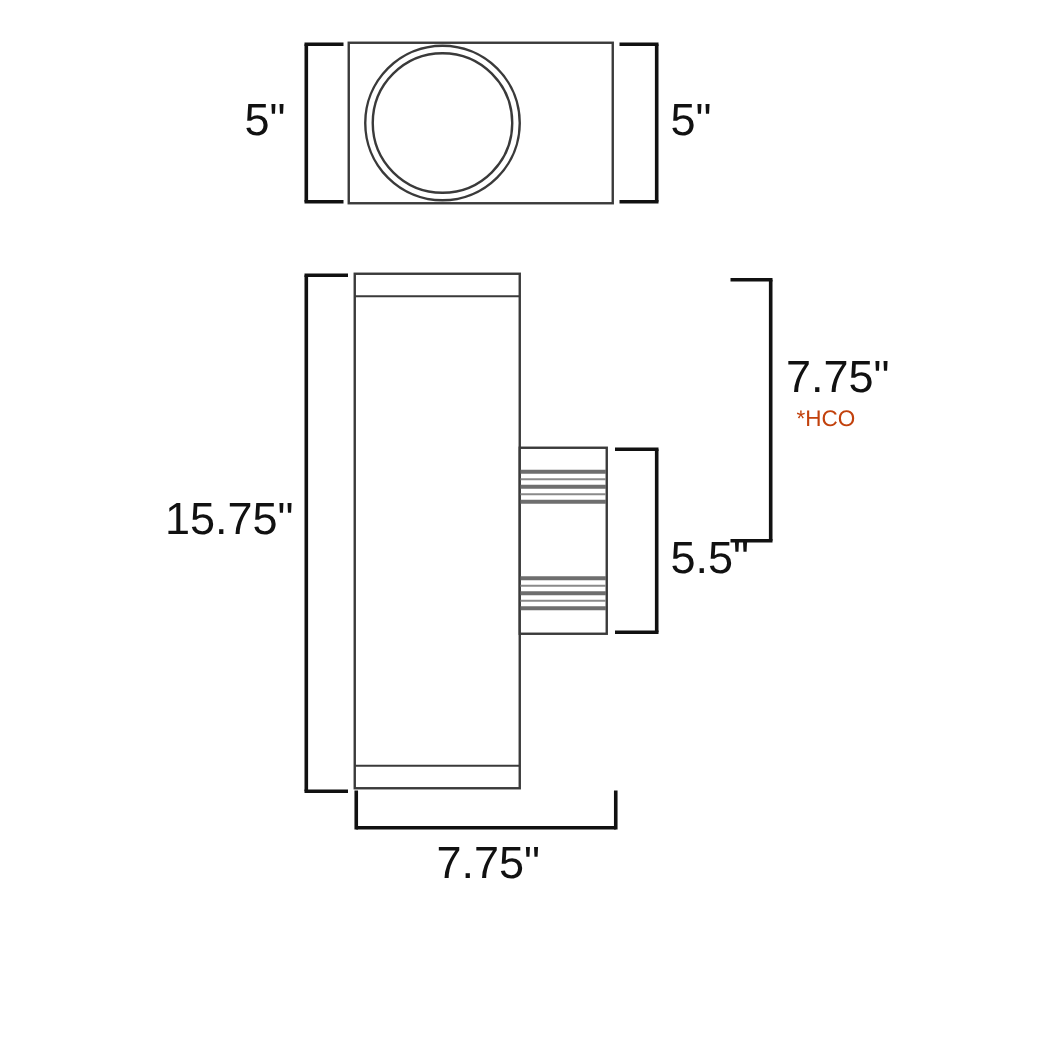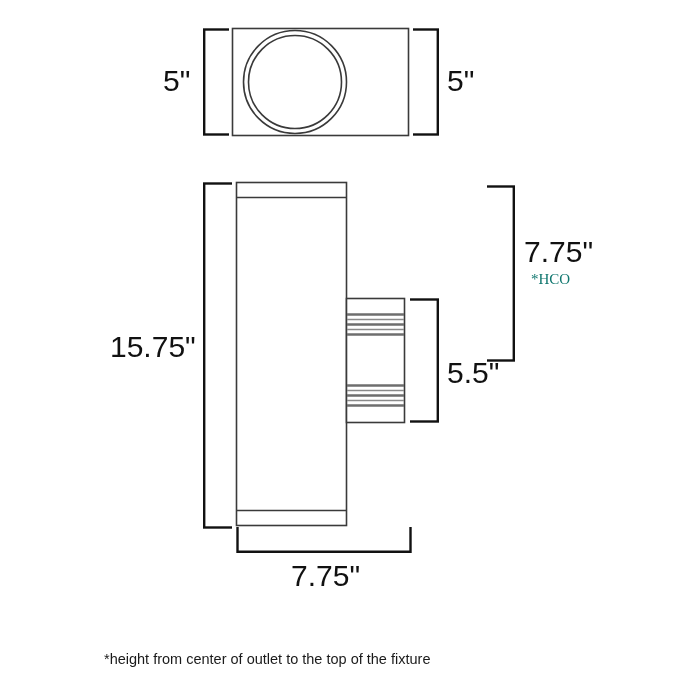--- a/index.html
+++ b/index.html
@@ -70,24 +70,24 @@
     font-family: "Liberation Sans", sans-serif;
     font-size: 30px;
     font-weight: 400;
     color: #111111;
     letter-spacing: 0px;
     white-space: nowrap;
     line-height: 1;
   }
   .dim-sub {
     position: absolute;
-    font-family: Liberation Serif, serif;
+    font-family: Liberation Sans, sans-serif;
     font-size: 15px;
     font-weight: 400;
-    color: #0f766e;
+    color: #c2410c;
     white-space: nowrap;
     line-height: 1;
   }
   .footnote {
     position: absolute;
     font-family: "Liberation Sans", sans-serif;
     font-size: 14.5px;
     font-weight: 400;
     color: #1a1a1a;
     white-space: nowrap;
@@ -182,15 +182,14 @@
   <div class="dim-label" style="left:110px; top:332px;">15.75"</div>
 
   <div class="dim-label" style="left:524px; top:237px;">7.75"</div>
 
   <div class="dim-sub" style="left:531px; top:272px;">*HCO</div>
 
   <div class="dim-label" style="left:447px; top:358px;">5.5"</div>
 
   <div class="dim-label" style="left:291px; top:561px;">7.75"</div>
 
-  <div class="footnote" style="left:104px; top:652px;">*height from center of outlet to the top of the fixture</div>
 
 </div>
 
 </body></html>

